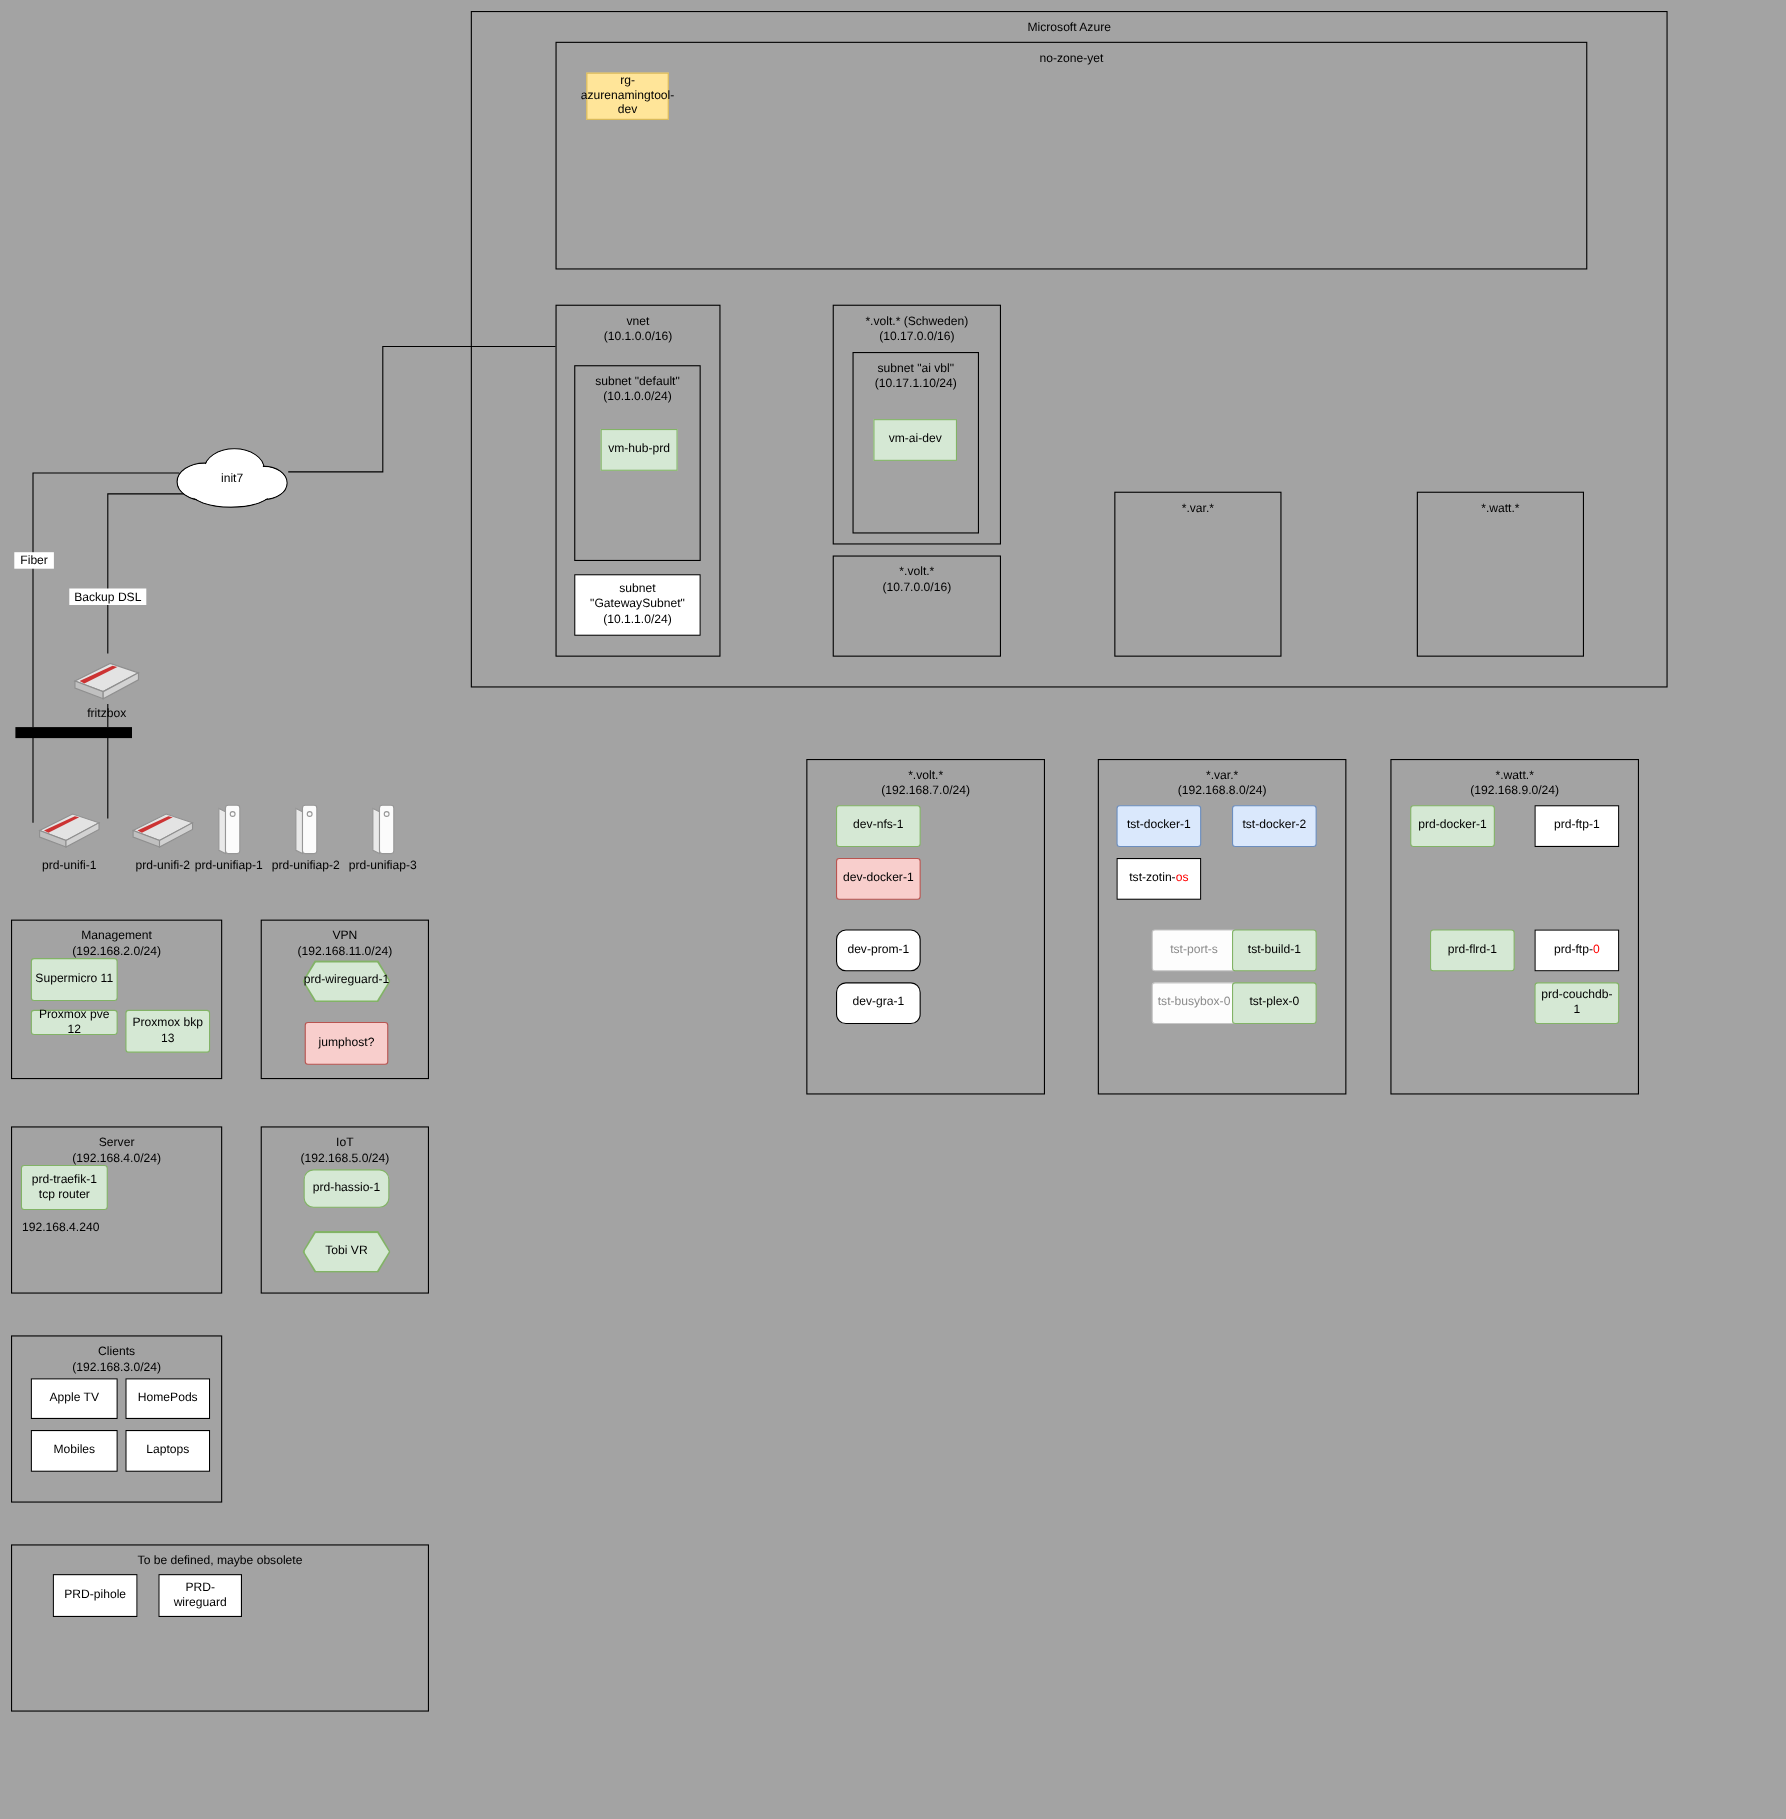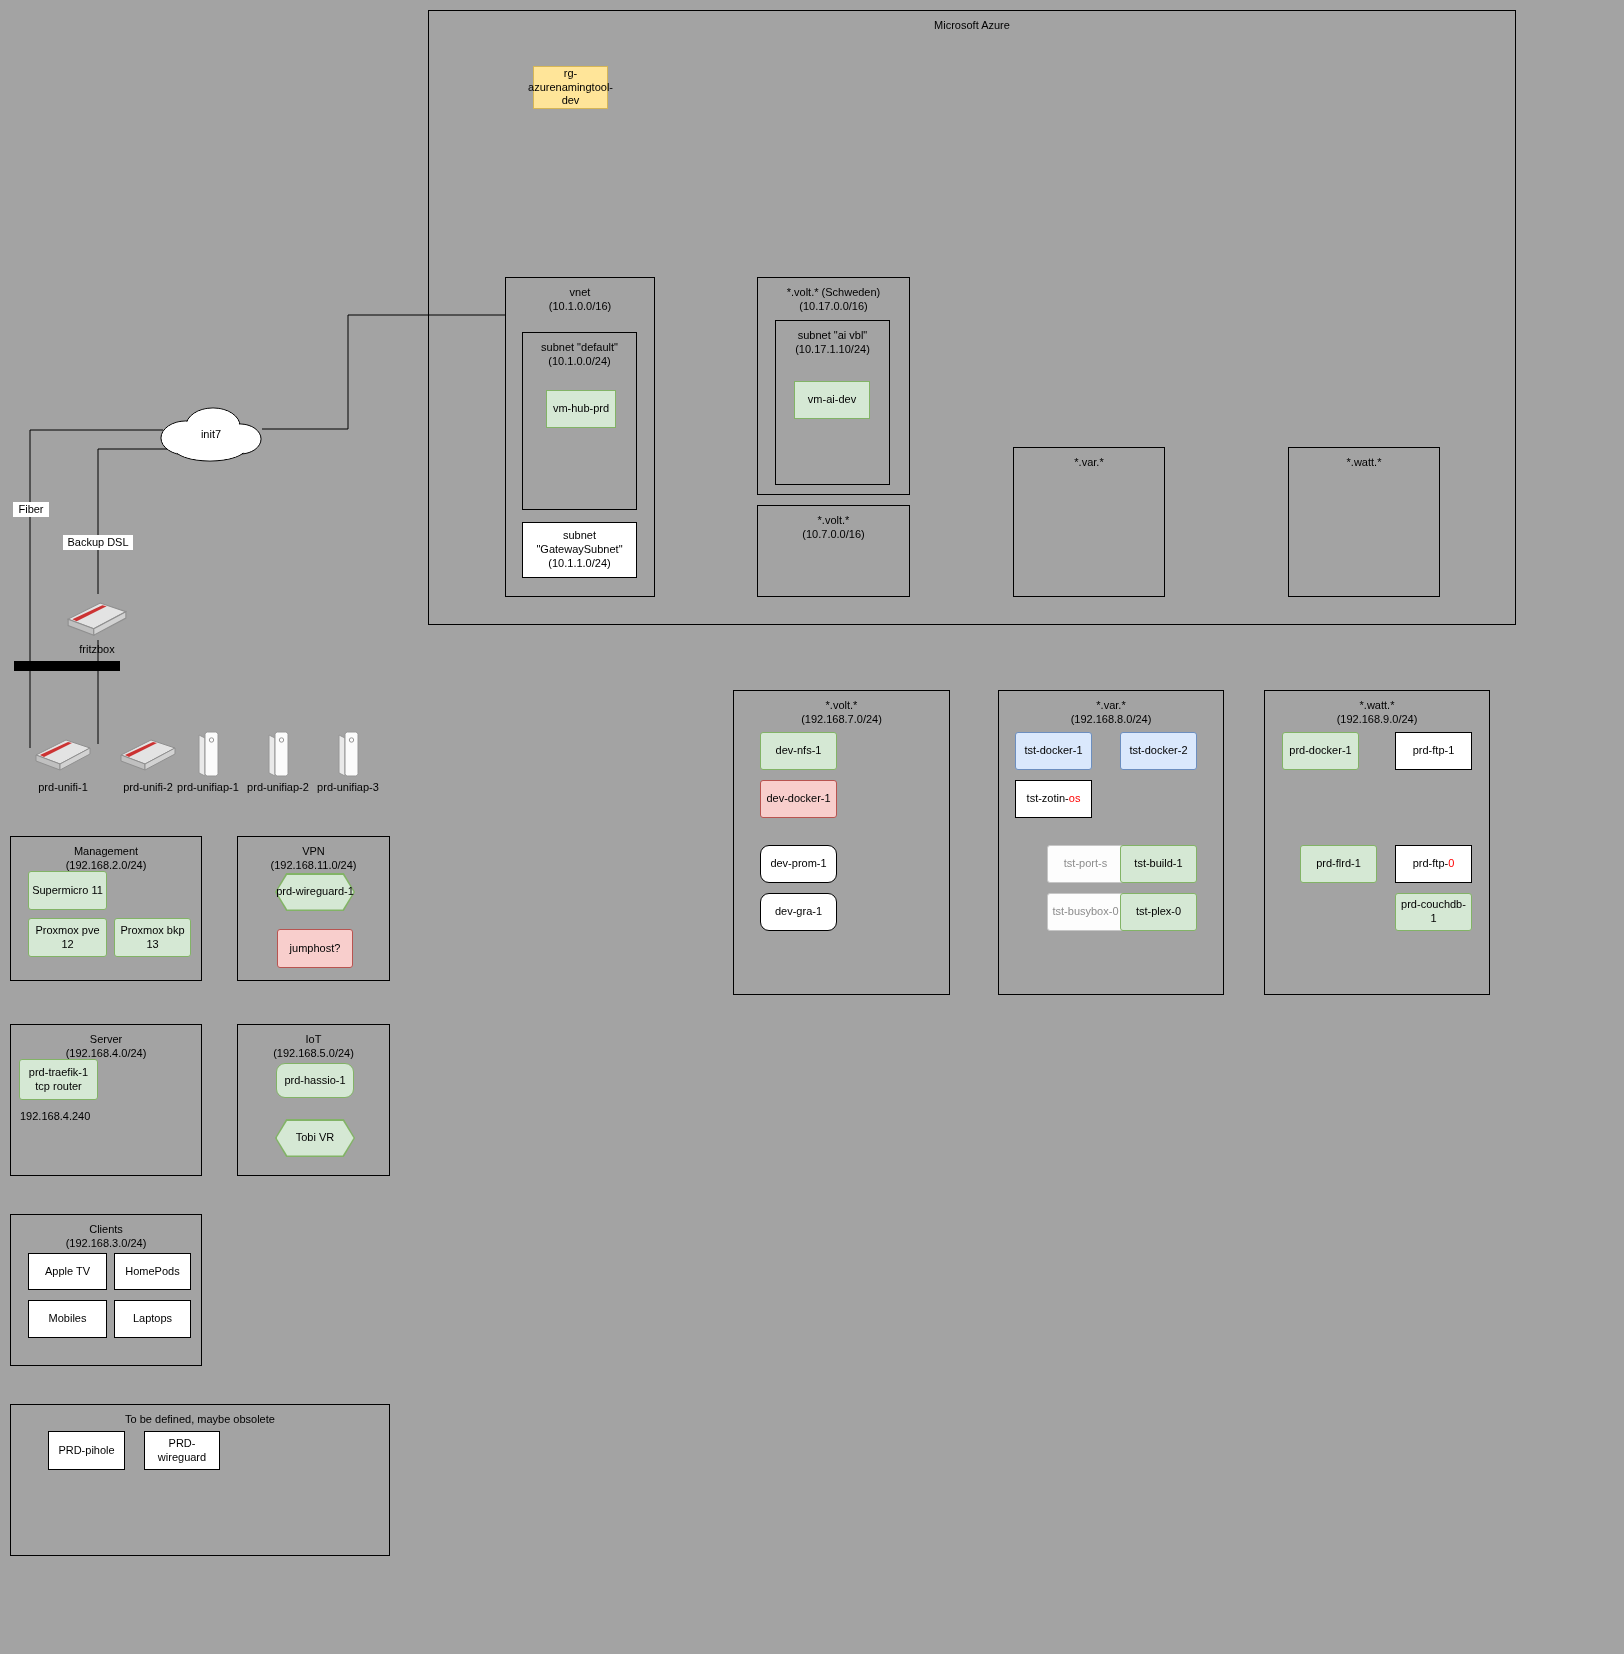--- a/index.html
+++ b/index.html
@@ -33,20 +33,23 @@
 </style>
 </head>
 <body>
 
 <div id="canvas">
 
   <div class="zone" style="left:428px;top:10px;width:1088px;height:615px">
     <div class="zone-head">Microsoft Azure</div>
   </div>
 
+  <div class="zone" style="left:505px;top:38px;width:938px;height:207px">
+    <div class="zone-head">no-zone-yet</div>
+  </div>
   <div class="node n-yellow" style="left:533px;top:66px;width:75px;height:43px">
     <span>rg-azurenamingtool-dev</span>
   </div>
 
   <div class="zone" style="left:505px;top:277px;width:150px;height:320px">
     <div class="zone-head">
       <span>vnet</span>
       <span class="cidr">(10.1.0.0/16)</span>
     </div>
   </div>
@@ -152,21 +155,21 @@
 
   <div class="zone" style="left:10px;top:836px;width:192px;height:145px">
     <div class="zone-head">
       <span>Management</span>
       <span class="cidr">(192.168.2.0/24)</span>
     </div>
   </div>
   <div class="node n-green r3" style="left:28px;top:871px;width:79px;height:39px">
     <span>Supermicro 11</span>
   </div>
-  <div class="node n-green r3" style="left:28px;top:918px;width:79px;height:39px">
+  <div class="node n-green r3" style="left:28px;top:918px;width:79px;height:23px">
     <span>Proxmox pve 12</span>
   </div>
   <div class="node n-green r3" style="left:114px;top:918px;width:77px;height:39px">
     <span>Proxmox bkp 13</span>
   </div>
 
   <div class="zone" style="left:237px;top:836px;width:153px;height:145px">
     <div class="zone-head">
       <span>VPN</span>
       <span class="cidr">(192.168.11.0/24)</span>

